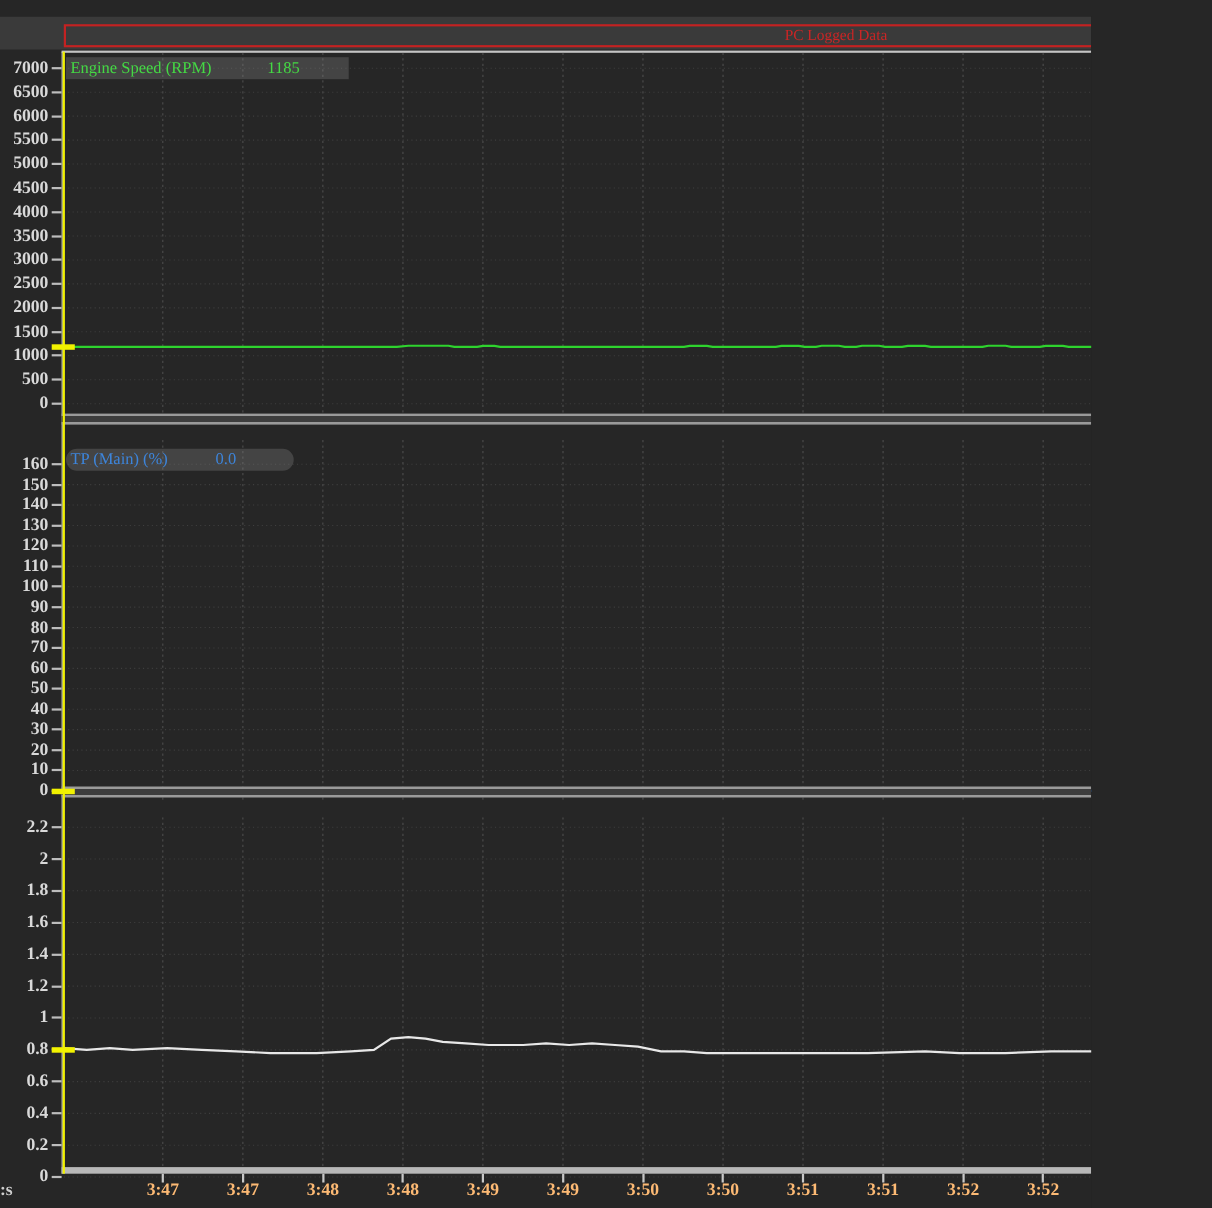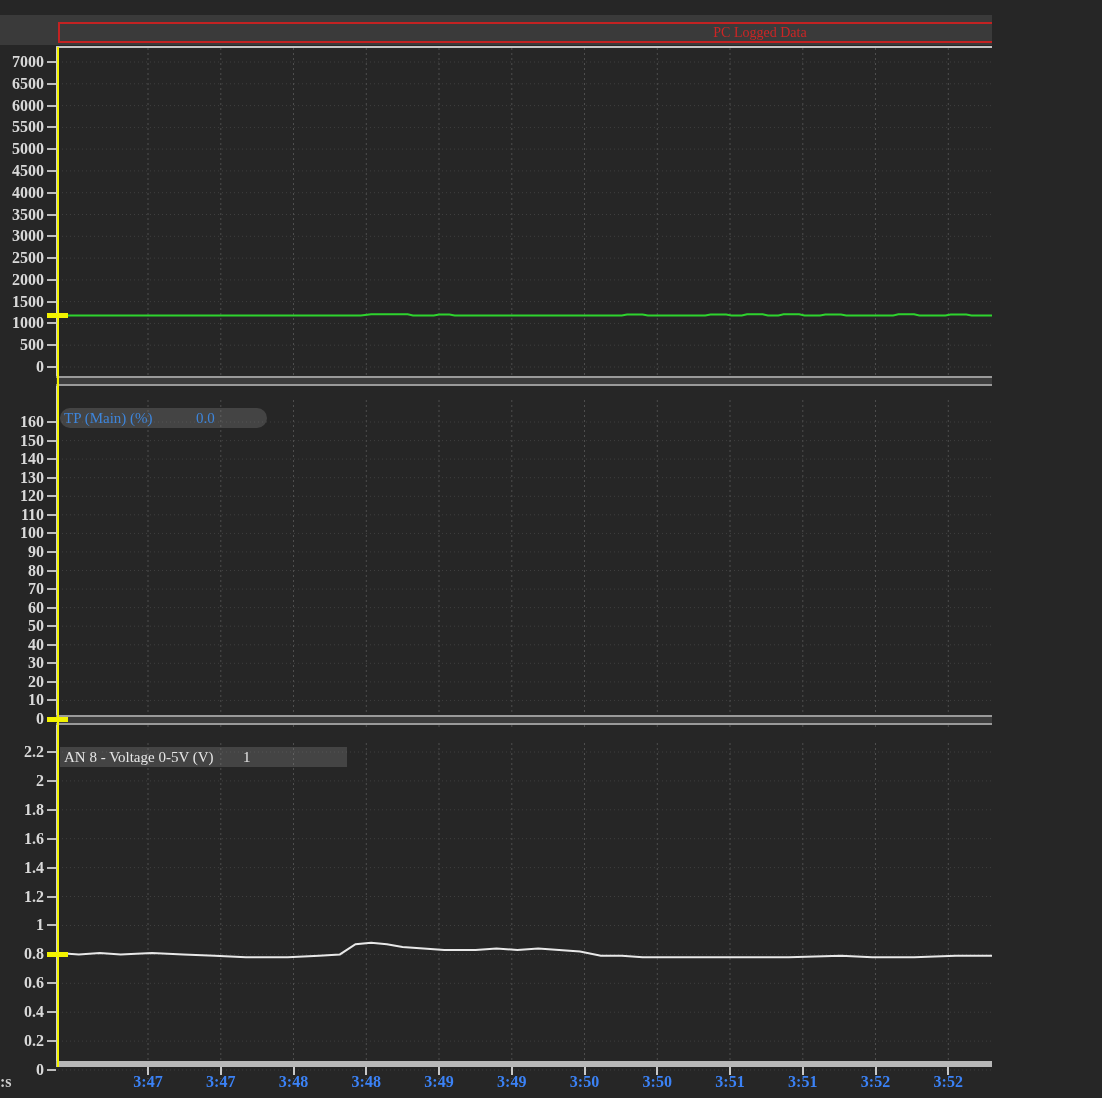--- a/index.html
+++ b/index.html
@@ -34,21 +34,21 @@
   .series-label .lname{display:inline-block;}
   .c0{width:253px;} .c0 .lname{width:179px;}
   .c1{width:203px;} .c1 .lname{width:132px;}
   .c2{width:283px;} .c2 .lname{width:179px;}
   .cursor-marker{position:absolute;left:47px;width:21px;height:5px;background:#f2f200;z-index:4;}
   .cursor-vline{position:absolute;left:57px;top:2px;width:2px;height:1020px;background:#f2f200;z-index:3;}
   .bottom-bar{position:absolute;left:56px;right:0;top:1016px;height:6px;background:#b8b8b8;}
   
   .xtick{position:absolute;top:1022px;width:2px;height:8px;background:#c8c8c8;}
   .xlabel{position:absolute;top:1028px;transform:translateX(-50%);
-          color:#3b82f6;font-weight:bold;font-size:16px;}
+          color:#fdba74;font-weight:bold;font-size:16px;}
   .xunit{position:absolute;left:0;top:1028px;color:#cfcfcf;font-weight:bold;font-size:16px;}
   
   .hscrollbar{position:absolute;left:56px;right:0;top:1054px;height:22px;
               background:#1d1d1d;border:1px solid #969696;box-sizing:border-box;}
   .sb-arrow{position:absolute;top:5px;width:0;height:0;border-top:7px solid transparent;
             border-bottom:7px solid transparent;}
   .sb-arrow.left{right:36px;border-right:9px solid #7a7a7a;}
   .sb-arrow.right{right:16px;border-left:9px solid #7a7a7a;}
 </style>
 </head>
@@ -125,20 +125,23 @@
           <div class="ytick-dash" style="top: 230.857px;"></div>
           <div class="ytick-label" style="top: 244.643px;">1500</div>
           <div class="ytick-dash" style="top: 252.643px;"></div>
           <div class="ytick-label" style="top: 266.429px;">1000</div>
           <div class="ytick-dash" style="top: 274.429px;"></div>
           <div class="ytick-label" style="top: 288.214px;">500</div>
           <div class="ytick-dash" style="top: 296.214px;"></div>
           <div class="ytick-label" style="top: 310px;">0</div>
           <div class="ytick-dash" style="top: 318px;"></div>
         </div>
+      <div class="series-label c0" style="color: rgb(68, 217, 68);">
+        <span class="lname">Engine Speed (RPM)</span><span class="lval">1185</span>
+      </div>
       <div class="cursor-marker" style="top: 264.868px;"></div>
     </div>
 
     <div class="sep" id="sep0"></div>
 
     <div class="chart" id="chart1">
       <svg class="plot-svg" viewBox="0 0 1044 329" preserveAspectRatio="none">
           <line x1="0" y1="22.0" x2="1044" y2="22.0" stroke="#3f3f3f" stroke-width="1" stroke-dasharray="1 3"></line>
           <line x1="0" y1="40.6" x2="1044" y2="40.6" stroke="#3f3f3f" stroke-width="1" stroke-dasharray="1 3"></line>
           <line x1="0" y1="59.1" x2="1044" y2="59.1" stroke="#3f3f3f" stroke-width="1" stroke-dasharray="1 3"></line>
@@ -265,23 +268,20 @@
           <div class="ytick-dash" style="top: 210.364px;"></div>
           <div class="ytick-label" style="top: 231.273px;">0.6</div>
           <div class="ytick-dash" style="top: 239.273px;"></div>
           <div class="ytick-label" style="top: 260.182px;">0.4</div>
           <div class="ytick-dash" style="top: 268.182px;"></div>
           <div class="ytick-label" style="top: 289.091px;">0.2</div>
           <div class="ytick-dash" style="top: 297.091px;"></div>
           <div class="ytick-label" style="top: 318px;">0</div>
           <div class="ytick-dash" style="top: 326px;"></div>
         </div>
-      <div class="series-label c2" style="color: rgb(230, 230, 230);">
-        <span class="lname">AN 8 - Voltage 0-5V (V)</span><span class="lval">1</span>
-      </div>
       <div class="cursor-marker" style="top: 208.864px;"></div>
     </div>
 
     <div class="cursor-vline"></div>
     <div class="bottom-bar"></div>
 
     <div class="xunit">:s</div>
     <div id="xticks">
         <div class="xtick" style="left: 147px;"></div>
         <div class="xlabel" style="left: 148px;">3:47</div>

